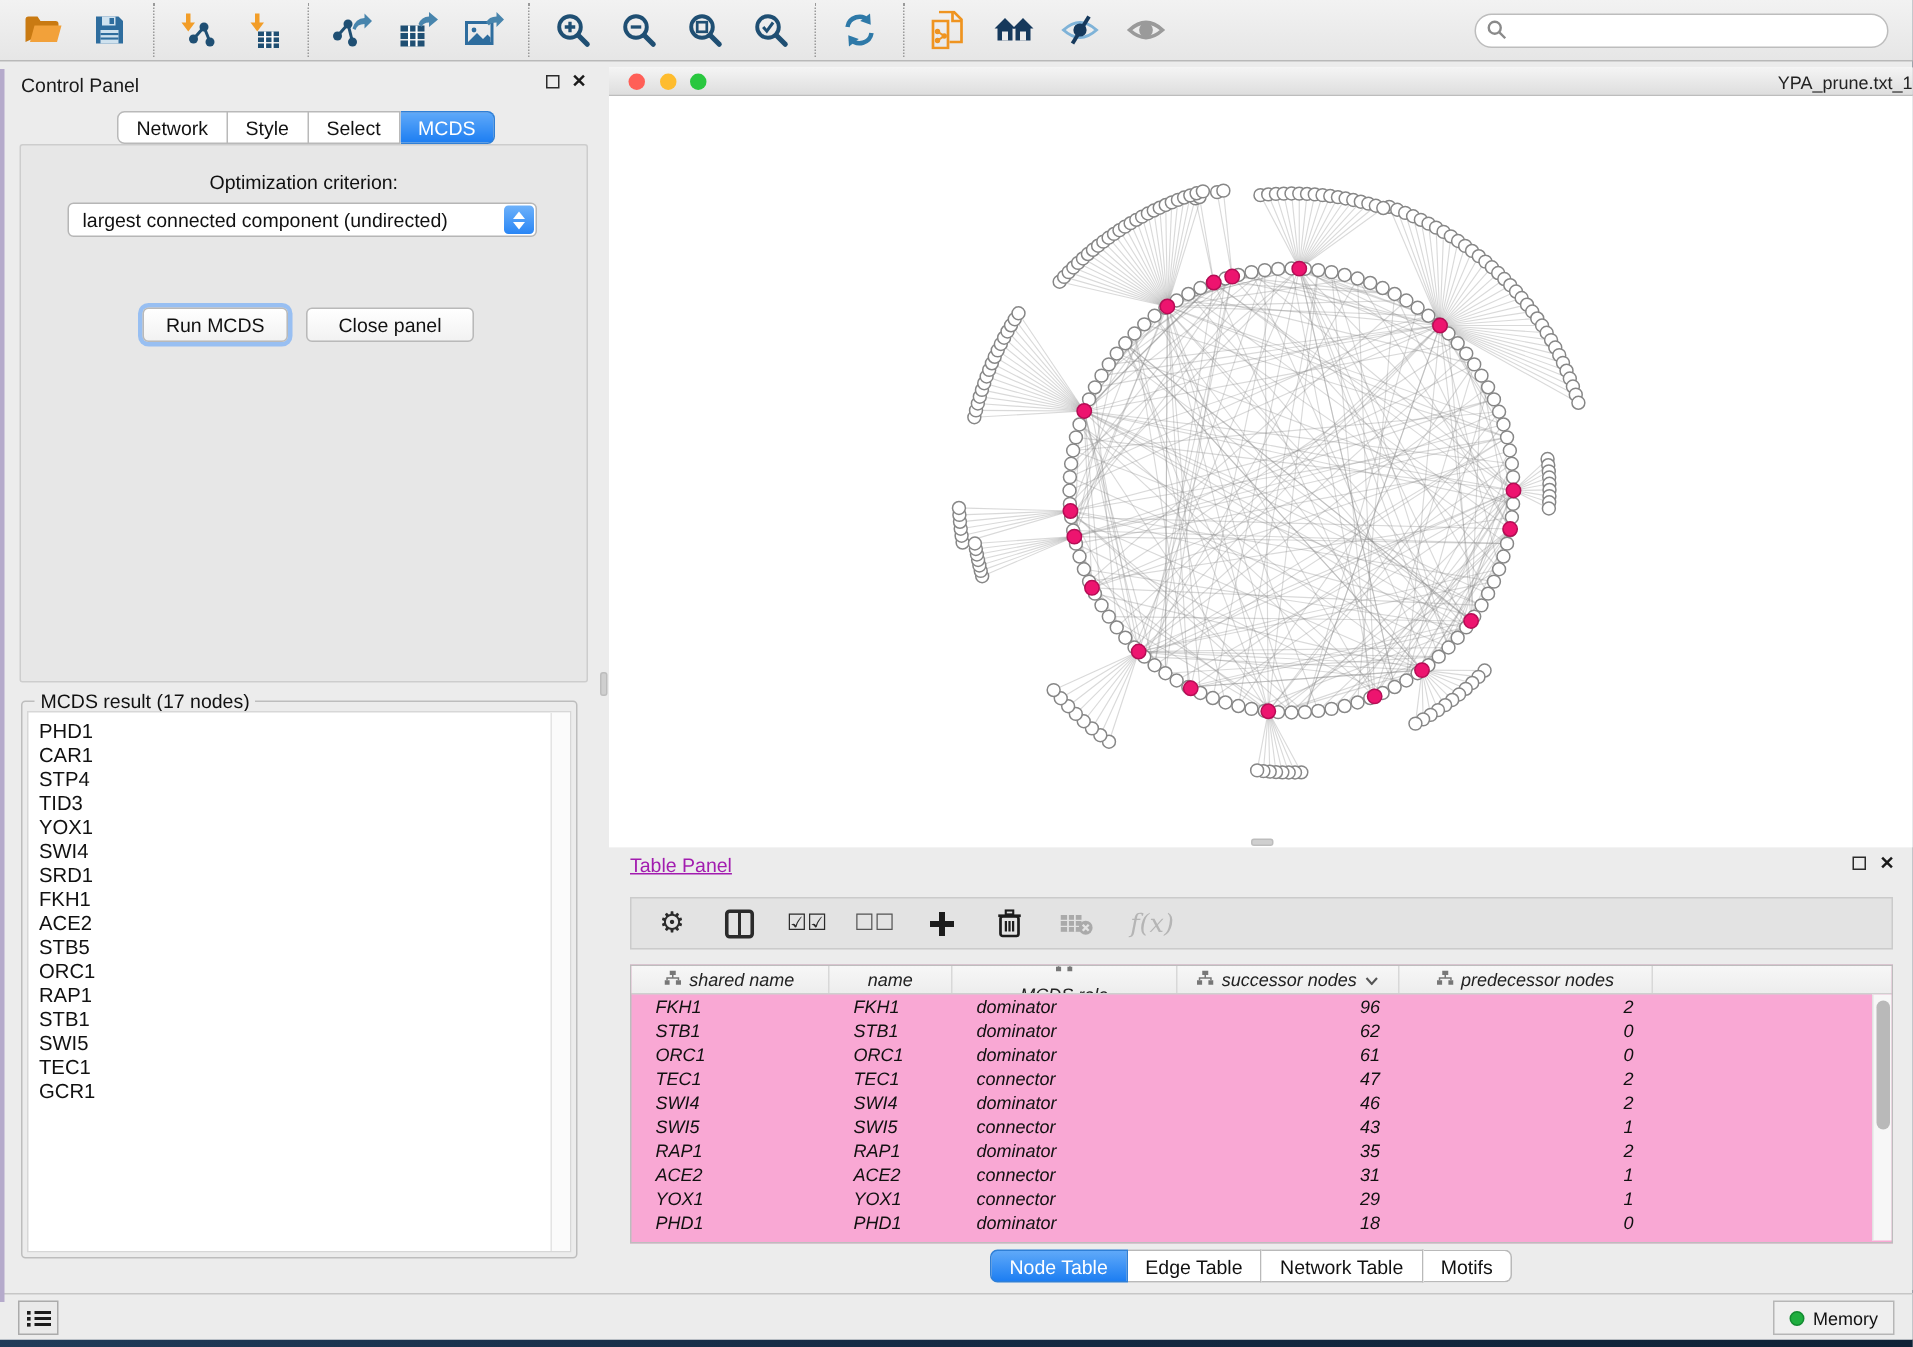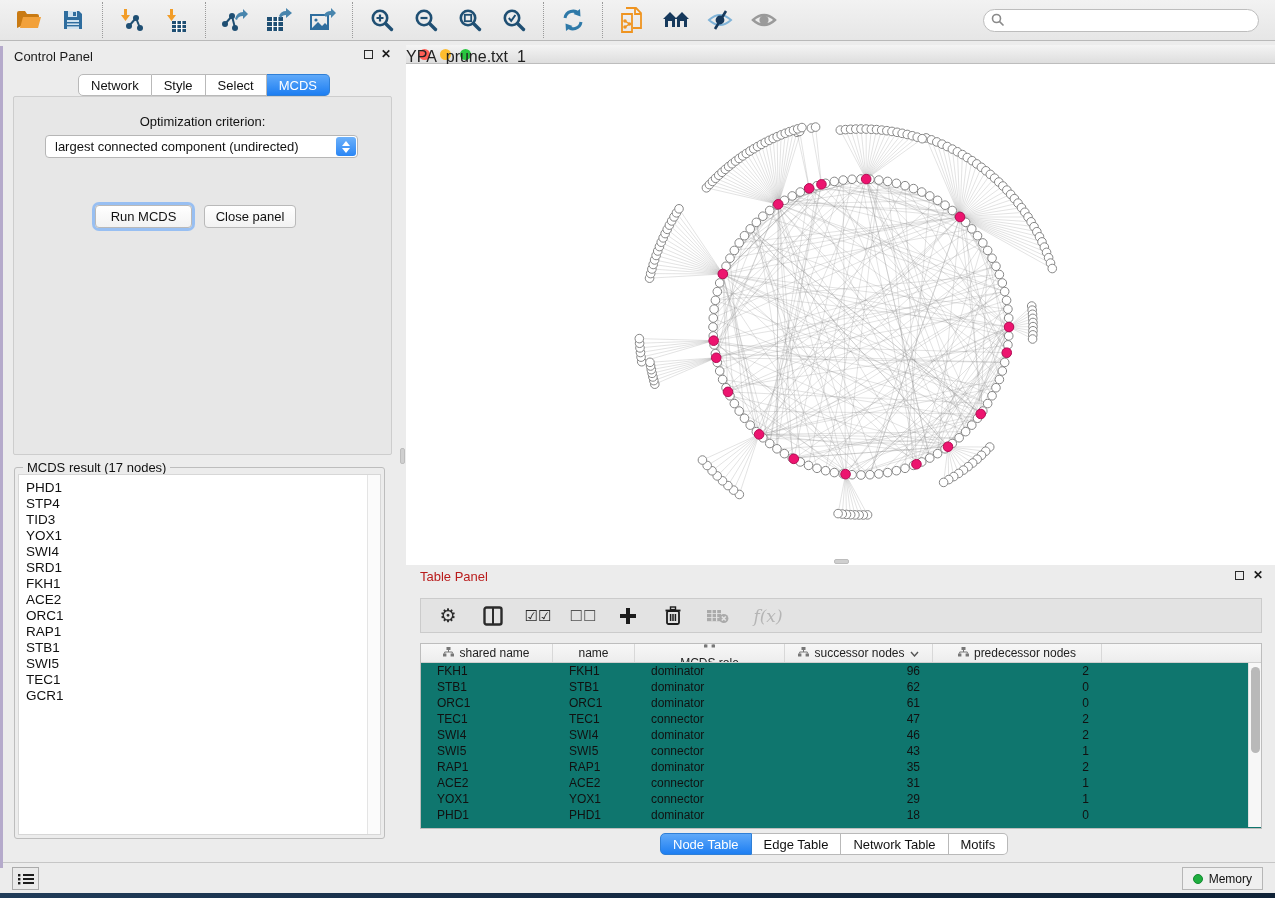--- a/index.html
+++ b/index.html
@@ -45,57 +45,57 @@
     display:flex; align-items:center; padding-left:9px; }
   .combo-step { position:absolute; right:1px; top:1px; bottom:1px; width:20px; border-radius:3px;
     background:linear-gradient(#6db1fa,#2a86f5); display:flex; flex-direction:column;
     align-items:center; justify-content:center; gap:2px; }
   .tri-up { width:0; height:0; border-left:4px solid transparent; border-right:4px solid transparent; border-bottom:5px solid #fff; }
   .tri-dn { width:0; height:0; border-left:4px solid transparent; border-right:4px solid transparent; border-top:5px solid #fff; }
   .btn { position:absolute; top:72px; height:23px; background:linear-gradient(#ffffff,#f2f2f2);
     border:1px solid #b9b9b9; border-radius:4px; font-size:13px; color:#111;
     display:flex; align-items:center; justify-content:center;margin-top:36px; }
   .btn-run { left:81px; width:97px; box-shadow:0 0 0 3px rgba(100,165,250,.6); }
-  .btn-close { left:190px; width:92px; }
+  .btn-close { left:190px; width:112px; }
 
   .groupbox { position:absolute; left:6px; top:422px; width:371px; height:372px;
     border:1px solid #bdbdbd; border-radius:3px; }
   .gb-legend { position:absolute; left:8px; top:-8px; background:#ececec; padding:0 4px;
     font-size:13px; color:#111; }
   .gb-list { position:absolute; left:3px; top:6px; right:3px; bottom:3px; background:#fff;
     border:1px solid #d7d7d7; overflow:hidden; }
   .gb-scroll { position:absolute; top:0; right:0; bottom:0; width:13px; background:#fbfbfb; border-left:1px solid #e4e4e4; }
   .mcds-item { font-size:13.5px; color:#111; line-height:16px; padding-left:7px; }
   .gb-list .pad-top { height:5px; }
 
   
   .net-view { position:absolute; left:406px; top:45px; width:869px; height:520px; background:#fff; }
   .net-titlebar { position:absolute; left:0; top:0; right:0; height:19px;
     background:linear-gradient(#f4f4f4,#dedede); border-bottom:1px solid #bdbdbd; }
   .tl { position:absolute; top:4px; width:11px; height:11px; border-radius:50%; }
-  .net-title { position:absolute; width:100%; text-align:left; top:3px; font-size:16px; color:#222; }
+  .net-title { position:absolute; width:100%; text-align:right; top:3px; font-size:12px; color:#222; }
   .net-canvas { position:absolute; left:0; top:19px; width:869px; height:501px; background:#fff; }
   .split-handle { position:absolute; left:428px; bottom:1px; width:15px; height:5px;
     background:#cfcfcf; border:1px solid #bdbdbd; border-radius:2px; }
   .vsplit-handle { position:absolute; left:400px; top:448px; width:5px; height:16px;
     background:#cfcfcf; border:1px solid #bdbdbd; border-radius:2px; z-index:40; }
 
   
   .table-panel { position:absolute; left:406px; top:565px; width:869px; height:295px; background:#ececec; }
-  .tp-title { position:absolute; left:14px; top:4px; font-size:13px; color:#b91c1c; }
+  .tp-title { position:absolute; left:14px; top:4px; font-size:13px; color:#a21caf;text-decoration:underline; }
   .tp-winicons { position:absolute; right:12px; top:4px; display:flex; gap:9px; align-items:center; }
   .tp-toolbar { position:absolute; left:14px; top:33px; width:842px; height:35px;
     background:#e3e3e3; border:1px solid #cbcbcb; display:flex; align-items:center; gap:21px; padding-left:15px; }
   .tp-ic { display:flex; align-items:center; justify-content:center; width:24px; height:24px; }
   .glyph { font-size:19px; color:#2b2b2b; line-height:20px; }
   .glyph.small { font-size:15px; }
   .fx { font-family:"DejaVu Serif", serif; font-style:italic; font-size:17px; color:#b5b5b5; }
 
   .tp-table { position:absolute; left:14px; top:78px; width:842px; height:186px;
-    background:#0f766e; border:1px solid #bdbdbd; }
+    background:#f9a8d4; border:1px solid #bdbdbd;font-style:italic; }
   .tbl-head { display:flex; height:19px; background:linear-gradient(#f7f7f7,#ededed);
     border-bottom:1px solid #cfcfcf; }
   .th { display:flex; align-items:center; justify-content:center; gap:5px;
     border-right:1px solid #d8d8d8; font-size:12px; color:#222; overflow:hidden; }
   .th.filler { border-right:none; }
   .tbl-body { position:relative; }
   .tr { display:flex; height:16px; }
   .td { font-size:12px; color:#111; padding:1px 6px 0 16px; overflow:hidden; white-space:nowrap; }
   .td.num { text-align:right; padding-right:13px; }
   .tbl-scroll { position:absolute; top:19px; right:0; bottom:1px; width:13px;
@@ -312,27 +312,29 @@
       </div>
       <div class="btn btn-run">Run MCDS</div>
       <div class="btn btn-close">Close panel</div>
     </div>
     <div class="groupbox">
       <span class="gb-legend">MCDS result (17 nodes)</span>
       <div class="gb-list">
         <div class="pad-top"></div>
         <div id="mcds-items">
             <div class="mcds-item">PHD1</div>
+            <div class="mcds-item">CAR1</div>
             <div class="mcds-item">STP4</div>
             <div class="mcds-item">TID3</div>
             <div class="mcds-item">YOX1</div>
             <div class="mcds-item">SWI4</div>
             <div class="mcds-item">SRD1</div>
             <div class="mcds-item">FKH1</div>
             <div class="mcds-item">ACE2</div>
+            <div class="mcds-item">STB5</div>
             <div class="mcds-item">ORC1</div>
             <div class="mcds-item">RAP1</div>
             <div class="mcds-item">STB1</div>
             <div class="mcds-item">SWI5</div>
             <div class="mcds-item">TEC1</div>
             <div class="mcds-item">GCR1</div>
           </div>
         <div class="gb-scroll"></div>
       </div>
     </div>

